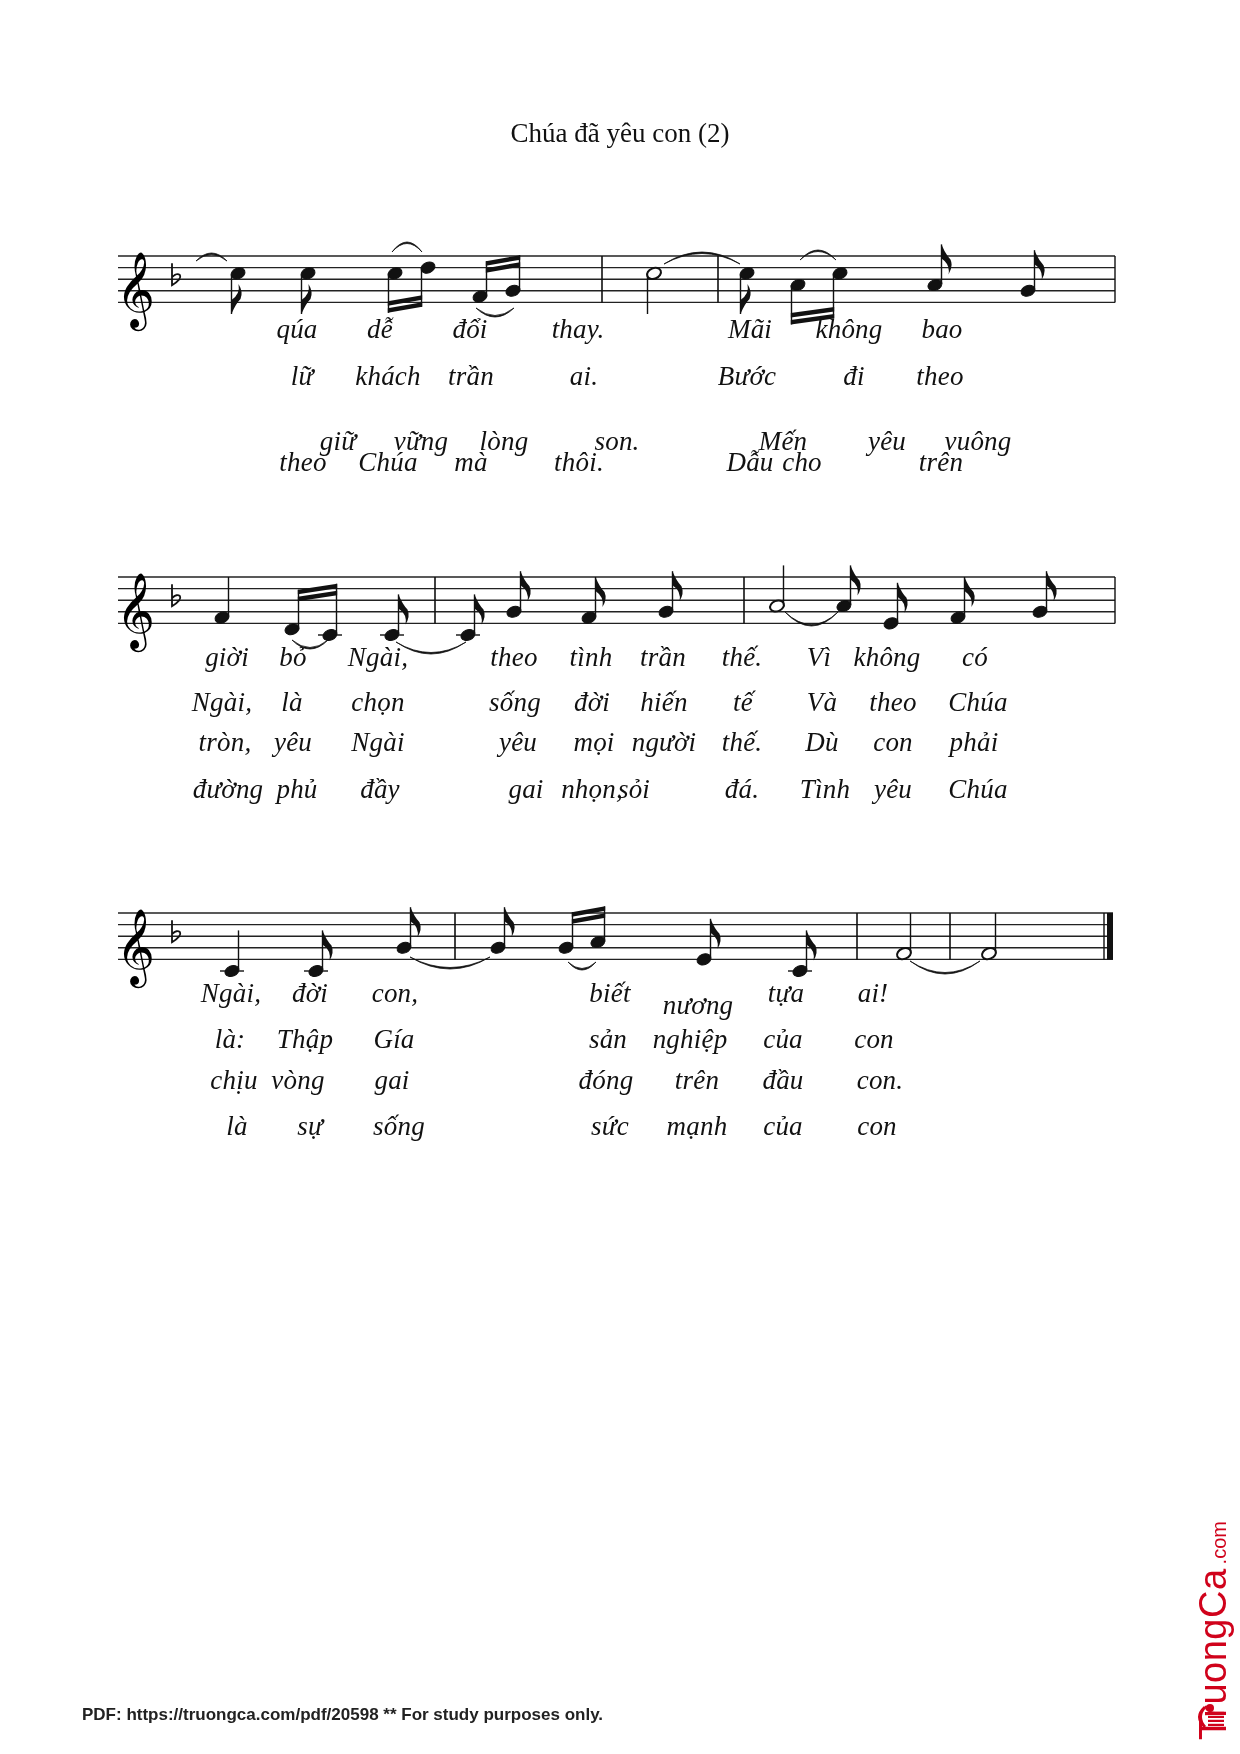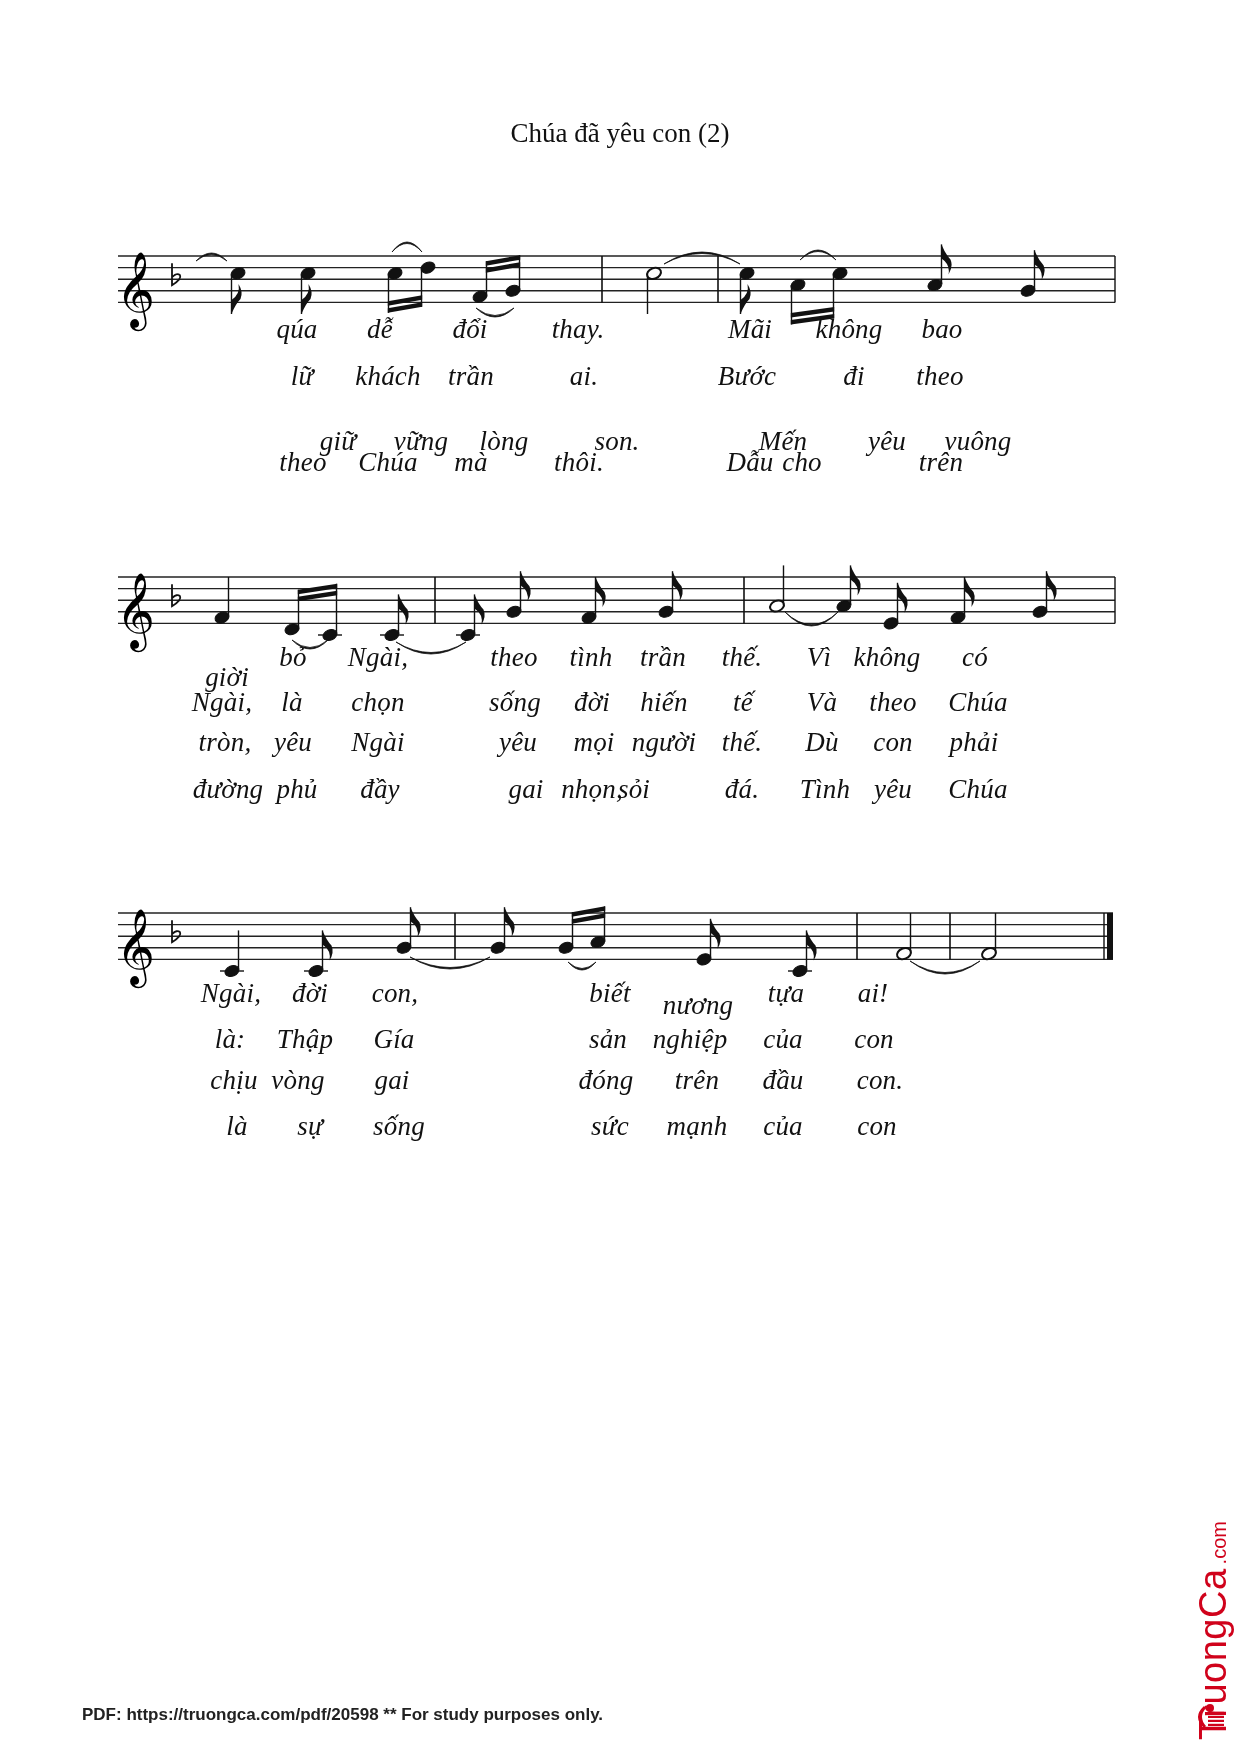--- a/index.html
+++ b/index.html
@@ -201,21 +201,21 @@
     <div class="lyric-line" style="top: 447px;">
       <span class="lyric" style="left: 303px;">theo</span>
       <span class="lyric" style="left: 388px;">Chúa</span>
       <span class="lyric" style="left: 471px;">mà</span>
       <span class="lyric" style="left: 579px;">thôi.</span>
       <span class="lyric" style="left: 750px; text-align: center;">Dẫu</span>
       <span class="lyric" style="left: 802px;">cho</span>
       <span class="lyric" style="left: 941px;">trên</span>
     </div>
     <div class="lyric-line" style="top: 642px;">
-      <span class="lyric" style="left: 227px; margin-top: 20px;">giời</span>
+      <span class="lyric" style="left: 227px;">giời</span>
       <span class="lyric" style="left: 293px;">bỏ</span>
       <span class="lyric" style="left: 378px;">Ngài,</span>
       <span class="lyric" style="left: 514px;">theo</span>
       <span class="lyric" style="left: 591px;">tình</span>
       <span class="lyric" style="left: 663px;">trần</span>
       <span class="lyric" style="left: 742px;">thế.</span>
       <span class="lyric" style="left: 819px;">Vì</span>
       <span class="lyric" style="left: 887px;">không</span>
       <span class="lyric" style="left: 975px;">có</span>
     </div>

